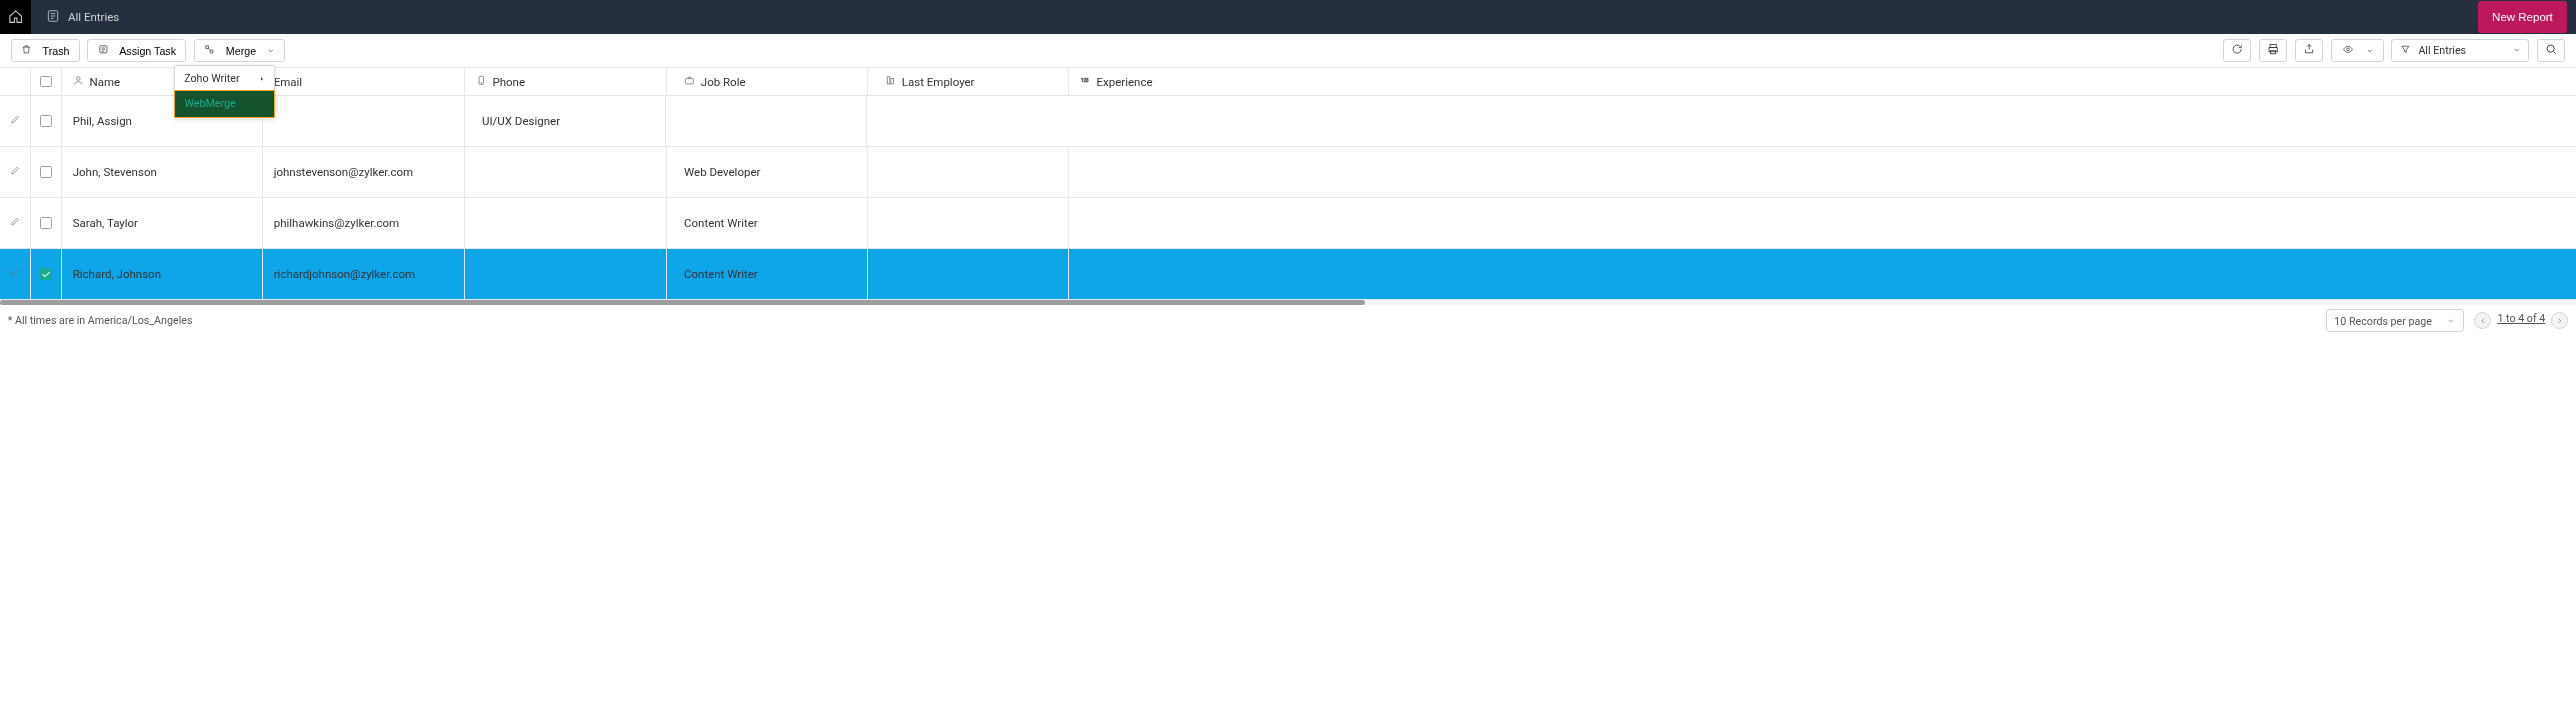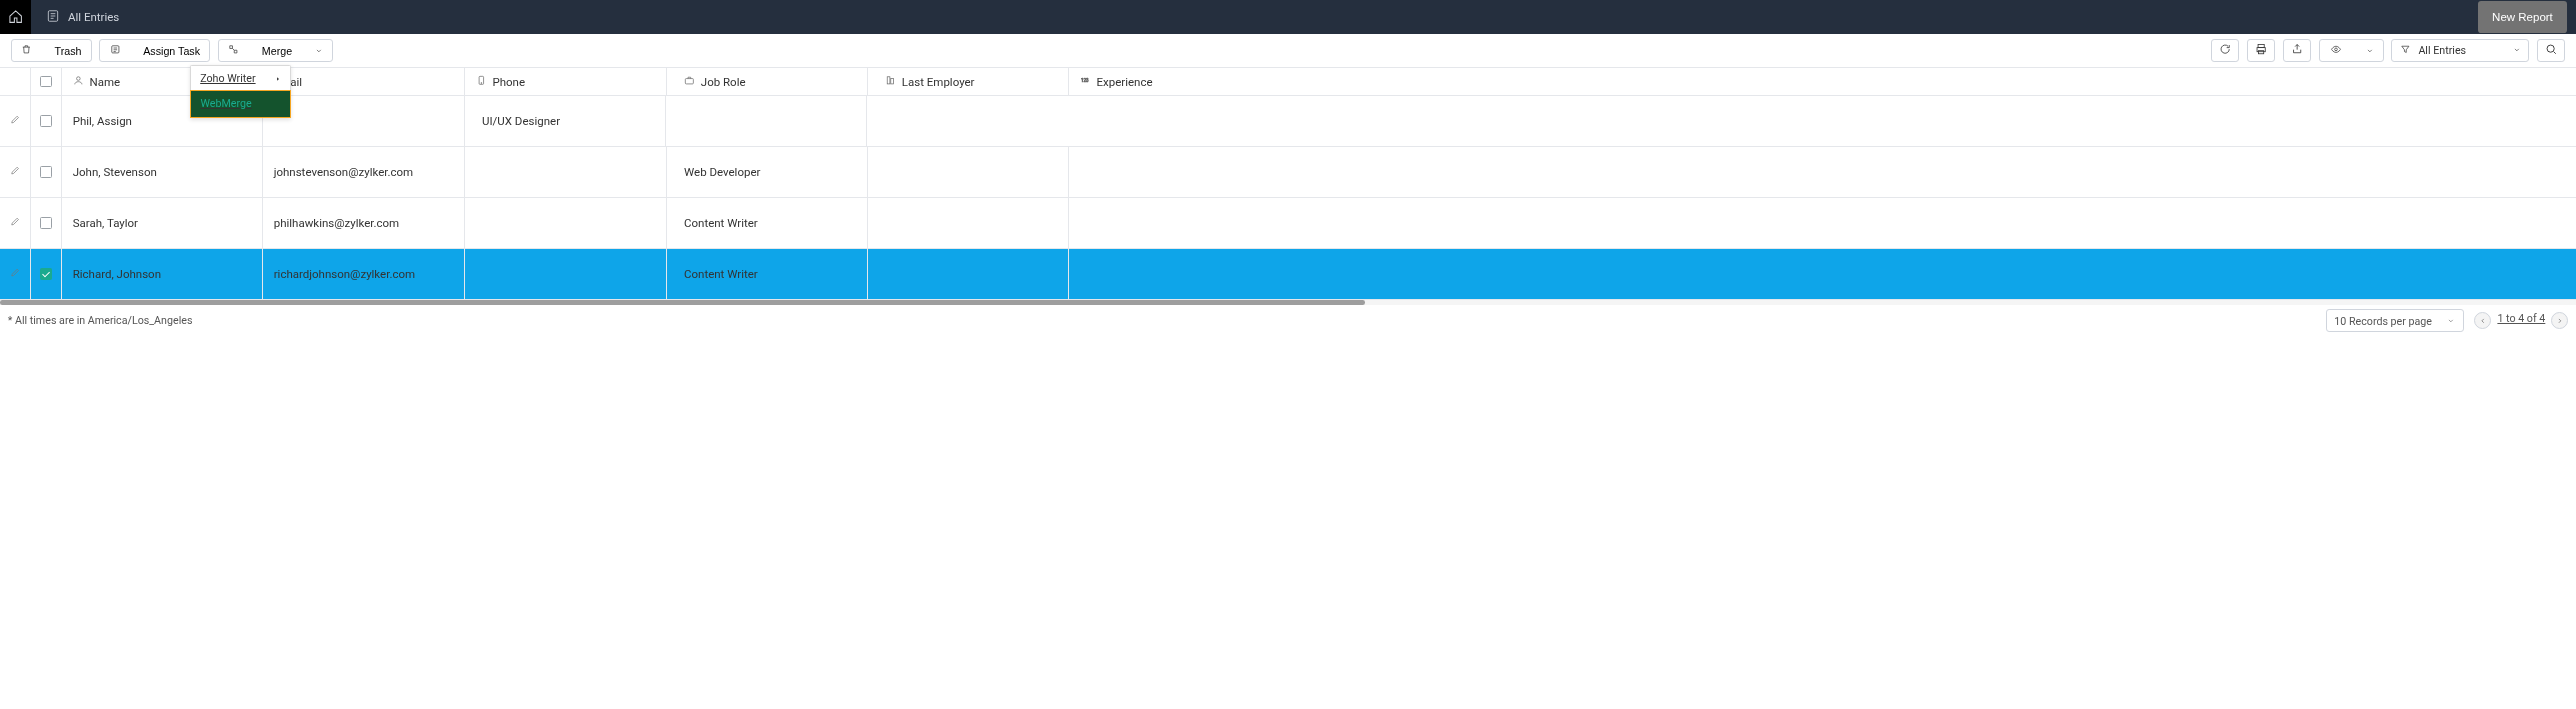--- a/index.html
+++ b/index.html
@@ -25,21 +25,21 @@
     .topbar-left {
       display: flex;
       align-items: center;
       margin-left: 15.3px;
       color: #d0d5dd;
       font-size: 11.5px;
       gap: 7.7px;
     }
     .topbar-spacer { flex: 1; }
     .new-report-btn {
-      background: #737373;
+      background: #be185d;
       color: #fff;
       border: none;
       padding: 10px 14px;
       border-radius: 3.1px;
       font-size: 11.5px;
       cursor: pointer;
     }
 
     .toolbar {
       display: flex;
@@ -50,21 +50,21 @@
       gap: 7.7px;
       position: relative;
     }
     .btn {
       border: 0.8px solid #d0d5dd;
       background: #fff;
       border-radius: 3.1px;
       padding: 4.6px 9.2px;
       display: inline-flex;
       align-items: center;
-      gap: 23px;
+      gap: 11px;
       font-size: 10.7px;
       cursor: pointer;
       height: 23px;
     }
     .btn-icon-only { padding: 4.6px 7px; }
     .toolbar-spacer { flex: 1; }
     .toolbar-right {
       display: flex;
       align-items: center;
       gap: 7.7px;
@@ -79,28 +79,27 @@
       min-width: 138px;
       height: 23px;
       cursor: pointer;
       justify-content: space-between;
     }
     .all-entries-dd .leftseg { display:flex; align-items:center; gap:7.7px; }
 
     .merge-menu {
       position: absolute;
       top: 31px;
-      left: 190px;
+      left: 174px;
       width: 101px;
       background: #fff;
       border: 0.8px solid #d9d9d9;
       border-radius: 1.5px;
       box-shadow: 0 1.5px 4.6px rgba(0,0,0,0.12);
       z-index: 100;
-      text-decoration: underline;
     }
     .merge-menu-item {
       padding: 6.1px 9.2px;
       display: flex;
       align-items: center;
       justify-content: space-between;
       cursor: pointer;
       font-size: 10.7px;
     }
     .merge-menu-item.highlight {

